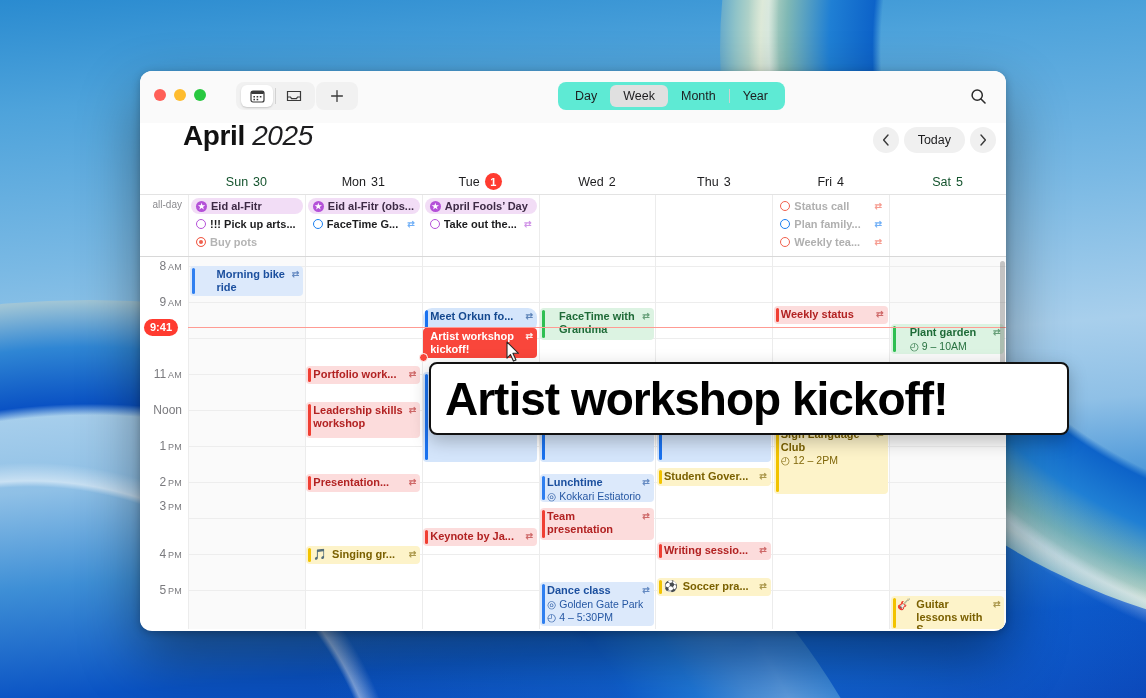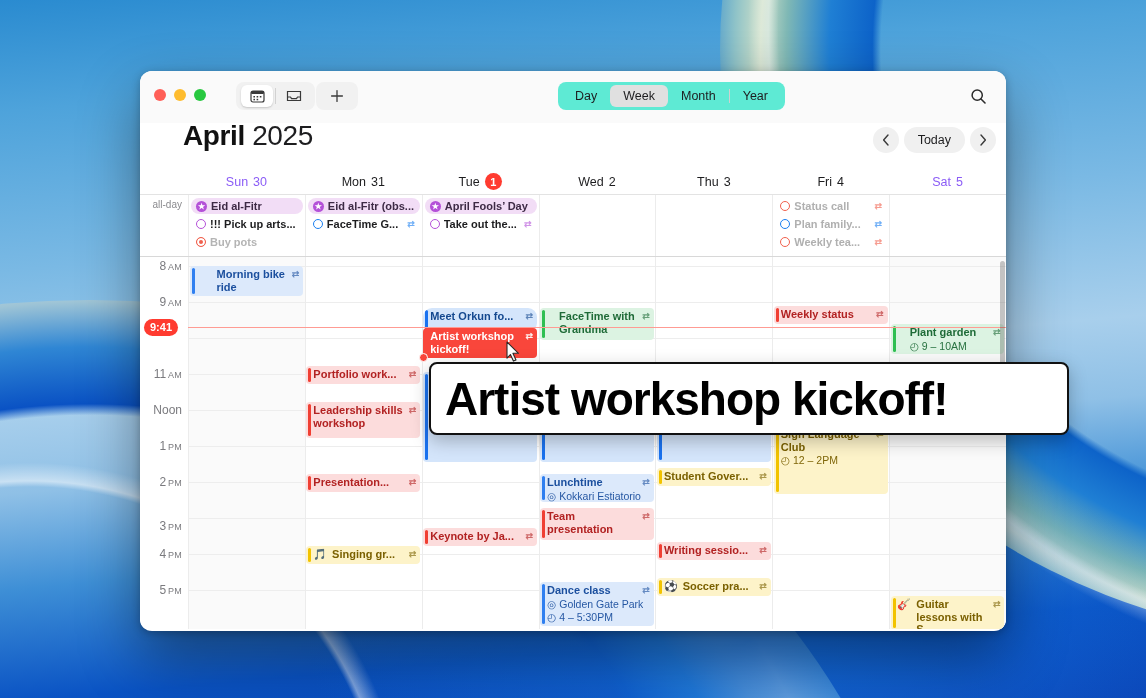--- a/index.html
+++ b/index.html
@@ -56,33 +56,33 @@
   .viewseg .vbtn { font-size:12.5px; color:#1d1d1f; padding:4px 13px; border-radius:6px; white-space:nowrap; }
   .viewseg .vbtn.active { background:#e0e0e0; font-weight:500; }
   .viewseg .vsep { width:1px; height:14px; background:#d0d0d0; }
   .search-btn { position:absolute; right:14px; top:11px; width:28px; height:28px;
     display:flex; align-items:center; justify-content:center; border-radius:8px; }
 
   
   .monthbar { position:relative; height:46px; padding:0 18px; }
   .monthtitle { position:absolute; left:11px; top:-3px; font-size:28px; letter-spacing:-.4px; color:#111; }
   .monthtitle b { font-weight:700;margin-left:32px; }
-  .monthtitle span { font-weight:400; color:#1d1d1f; }
+  .monthtitle span { font-weight:400; color:#1d1d1f;font-style:italic; }
   .navgrp { position:absolute; right:10px; top:4px; display:flex; gap:5px; }
   .navbtn { width:26px; height:26px; border-radius:13px; background:#f0f0f0;
     display:flex; align-items:center; justify-content:center; }
   .todaybtn { height:26px; padding:0 14px; border-radius:13px; background:#f0f0f0;
     display:flex; align-items:center; font-size:12.5px; color:#1d1d1f; }
 
   
   .dayhead { display:flex; height:26px; border-bottom:1px solid #e3e3e3; }
   .gutter { width:48px; flex:0 0 48px; }
   .dh { flex:1 1 0; display:flex; align-items:center; justify-content:center; gap:5px;
         font-size:12.5px; color:#1d1d1f; }
-  .dh.dim { color:#8b5cf6; }
+  .dh.dim { color:#14532d; }
   .dh .today-pill { background:#ff3b30; color:#fff; width:17px; height:17px; border-radius:50%;
         display:flex; align-items:center; justify-content:center; font-size:11px; font-weight:600; }
 
   
   .allday { display:flex; min-height:62px; border-bottom:1px solid #d8d8d8; background:#fff; }
   .allday .gutter { display:flex; align-items:flex-start; justify-content:flex-end;
        padding:4px 6px 0 0; font-size:10px; color:#8a8a8e; }
   .adcol { flex:1 1 0; border-left:1px solid #ececec; padding:3px 2px; display:flex;
        flex-direction:column; gap:2px; }
   .adcol:first-of-type { border-left:none; }
@@ -343,21 +343,21 @@
         <div class="hourline" style="top: 81px;"></div>
         <div class="hourline" style="top: 117px;"></div>
         <div class="hourlabel" style="top: 110px;"><span>11</span><span class="ap">AM</span></div>
         <div class="hourline" style="top: 153px;"></div>
         <div class="hourlabel" style="top: 146px;"><span>Noon</span></div>
         <div class="hourline" style="top: 189px;"></div>
         <div class="hourlabel" style="top: 182px;"><span>1</span><span class="ap">PM</span></div>
         <div class="hourline" style="top: 225px;"></div>
         <div class="hourlabel" style="top: 218px;"><span>2</span><span class="ap">PM</span></div>
         <div class="hourline" style="top: 261px;"></div>
-        <div class="hourlabel" style="top: 262px;"><span>3</span><span class="ap">PM</span></div>
+        <div class="hourlabel" style="top: 242px;"><span>3</span><span class="ap">PM</span></div>
         <div class="hourline" style="top: 297px;"></div>
         <div class="hourlabel" style="top: 290px;"><span>4</span><span class="ap">PM</span></div>
         <div class="hourline" style="top: 333px;"></div>
         <div class="hourlabel" style="top: 326px;"><span>5</span><span class="ap">PM</span></div>
         <div class="colline" style="left: 48px;"></div>
         <div class="colline" style="left: 164.857px;"></div>
         <div class="colline" style="left: 281.714px;"></div>
         <div class="colline" style="left: 398.571px;"></div>
         <div class="colline" style="left: 515.429px;"></div>
         <div class="colline" style="left: 632.286px;"></div>

